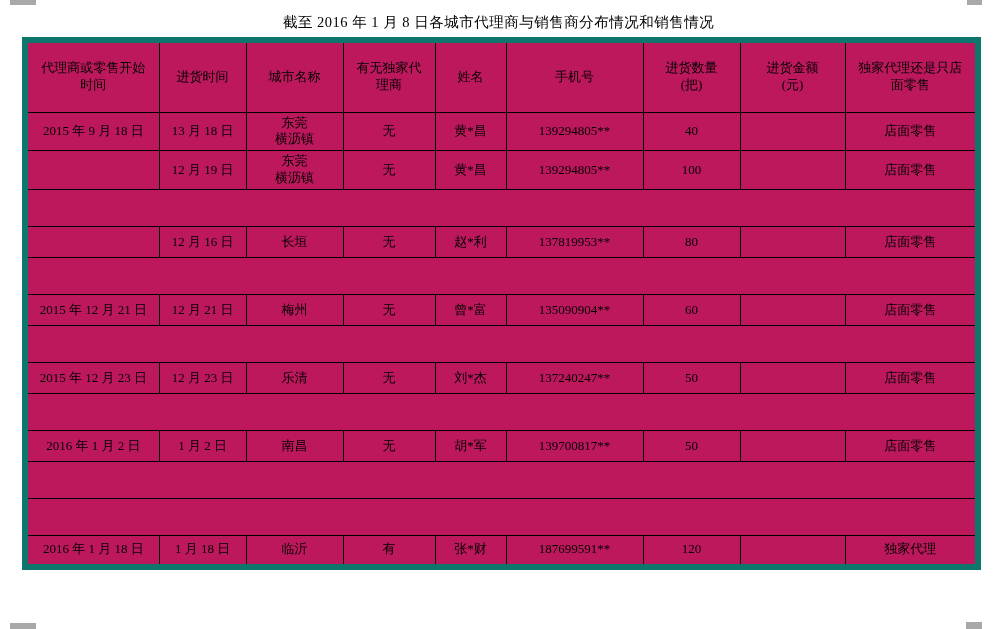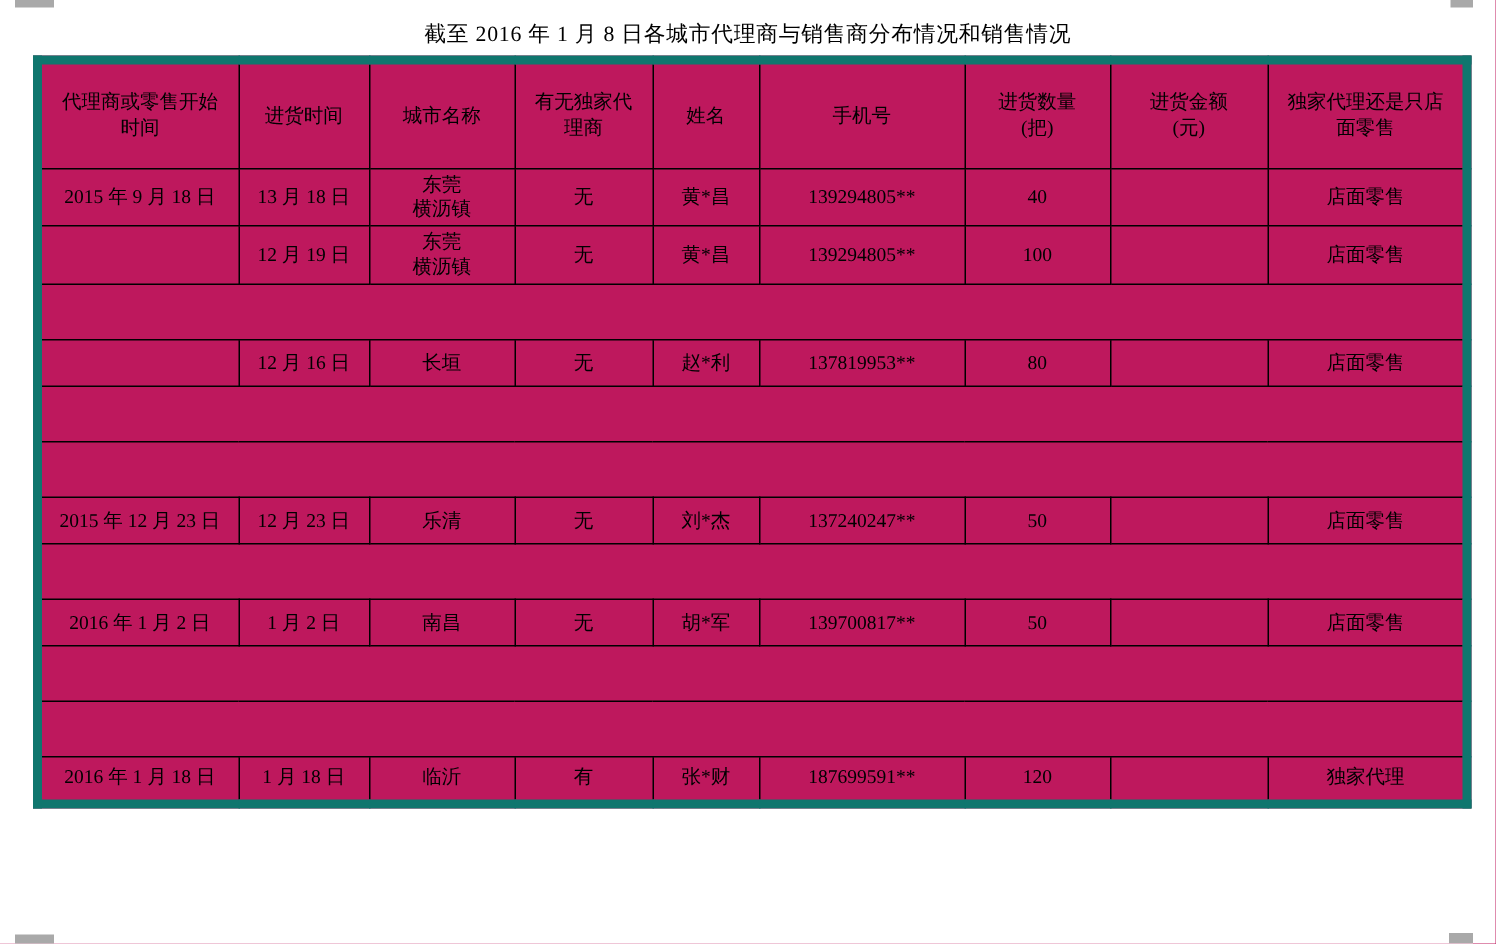--- a/index.html
+++ b/index.html
@@ -140,20 +140,31 @@
           <td>无</td>
           <td>赵*利</td>
           <td>137819953**</td>
           <td>80</td>
           <td></td>
           <td>店面零售</td>
         </tr>
         <tr class="spacer-row">
           <td colspan="9"></td>
         </tr>
+        <tr class="data-row">
+          <td>2015 年 12 月 21 日</td>
+          <td>12 月 21 日</td>
+          <td>梅州</td>
+          <td>无</td>
+          <td>曾*富</td>
+          <td>135090904**</td>
+          <td>60</td>
+          <td></td>
+          <td>店面零售</td>
+        </tr>
         <tr class="spacer-row">
           <td colspan="9"></td>
         </tr>
         <tr class="data-row">
           <td>2015 年 12 月 23 日</td>
           <td>12 月 23 日</td>
           <td>乐清</td>
           <td>无</td>
           <td>刘*杰</td>
           <td>137240247**</td>

